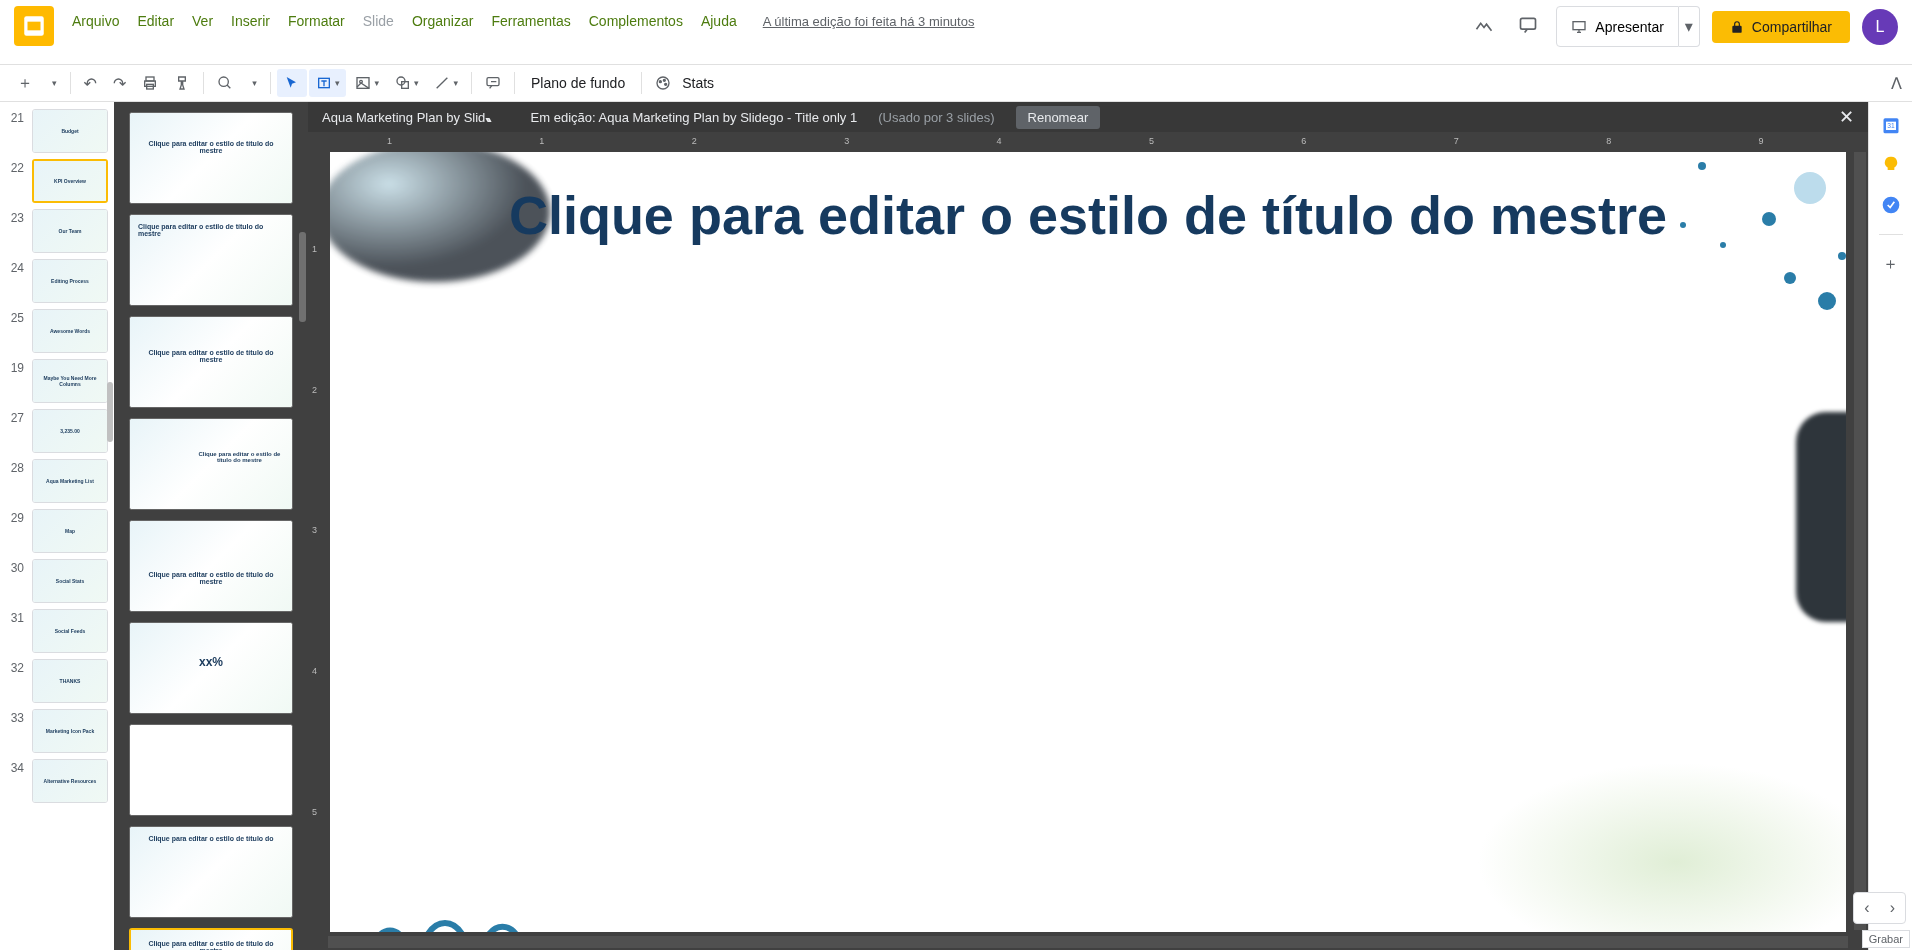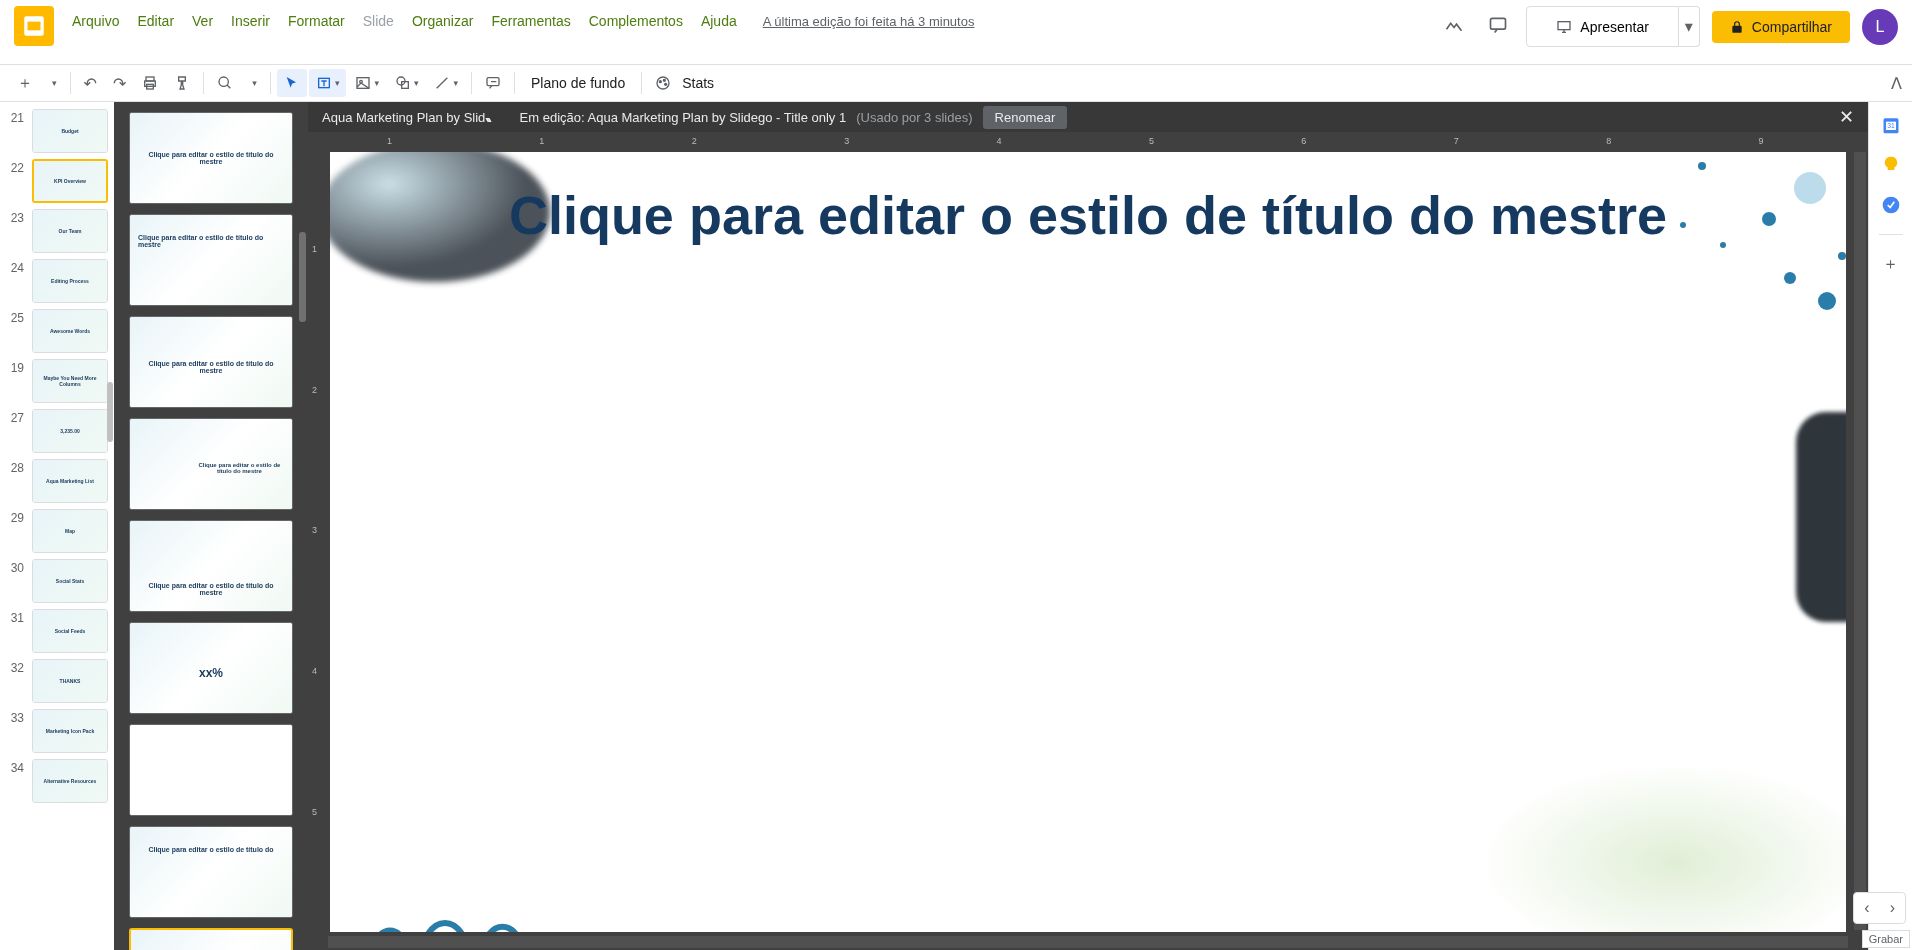--- a/index.html
+++ b/index.html
@@ -11,21 +11,21 @@
     .title-area { flex:1; }
     .title-row { display:flex; align-items:center; gap:8px; }
     .doc-title { font-size:18px; color:#202124; padding:2px 4px; }
     .title-icon { color:#5f6368; cursor:pointer; }
     .menus { display:flex; gap:2px; margin-top:4px; align-items:center; }
     .menu { font-size:14px; color:#4d7c0f; padding:3px 8px; cursor:pointer; border-radius:3px; }
     .menu.disabled { color:#9aa0a6; }
     .last-edit { color:#5f6368; font-size:13px; text-decoration:underline; margin-left:16px; cursor:pointer; }
     .header-right { display:flex; align-items:center; gap:12px; }
     .hdr-icon { color:#5f6368; cursor:pointer; padding:6px; }
-    .present-btn { border:1px solid #dadce0; border-radius:4px; padding:7px 29px; display:flex; align-items:center; gap:8px; font-size:14px; cursor:pointer; }
+    .present-btn { border:1px solid #dadce0; border-radius:4px; padding:7px 14px; display:flex; align-items:center; gap:8px; font-size:14px; cursor:pointer; }
     .present-drop { border:1px solid #dadce0; border-left:none; border-radius:0 4px 4px 0; padding:10px 6px; cursor:pointer; color:#5f6368; }
     .present-wrap { display:flex; }
     .present-wrap .present-btn { border-radius:4px 0 0 4px; }
     .share-btn { background:#fbbc04; color:#202124; border-radius:4px; padding:8px 18px; display:flex; align-items:center; gap:8px; font-size:14px; font-weight:500; cursor:pointer; }
     .avatar { width:36px; height:36px; border-radius:50%; background:#673ab7; color:#fff; display:flex; align-items:center; justify-content:center; font-size:16px; cursor:pointer; }
     
     .toolbar { height:38px; border-top:1px solid #e0e0e0; border-bottom:1px solid #e0e0e0; display:flex; align-items:center; padding:0 10px; gap:2px; position:relative; }
     .tb-btn { padding:6px 7px; cursor:pointer; color:#5f6368; border-radius:3px; display:flex; align-items:center; }
     .tb-btn.active { background:#e8f0fe; color:#1967d2; }
     .tb-sep { width:1px; height:22px; background:#e0e0e0; margin:0 4px; }
@@ -40,24 +40,24 @@
     .slide-thumb { width:76px; height:44px; background:#fff; border:1px solid #dadce0; border-radius:3px; position:relative; overflow:hidden; }
     .slide-thumb.sel { border:2px solid #fbbc04; }
     .slide-thumb .st-bg { position:absolute; inset:0; background:linear-gradient(135deg,#e8f4f8 0%,#f0f9f4 100%); }
     .slide-thumb .st-txt { position:absolute; inset:0; display:flex; align-items:center; justify-content:center; font-size:5px; color:#1a3a5c; text-align:center; padding:2px; font-weight:bold; }
     
     .master-panel { width:194px; background:#404040; padding:0; overflow-y:auto; position:relative; }
     .master-hdr-drop::after { content:" ▾▴"; font-size:8px; letter-spacing:-2px; }
     .layout-thumb { width:164px; height:92px; background:#fff; margin:10px auto; border-radius:3px; border:1px solid #666; position:relative; overflow:hidden; cursor:pointer; }
     .layout-thumb.sel { border:2px solid #fbbc04; }
     .lt-bg { position:absolute; inset:0; background:linear-gradient(135deg,#e8f4f8 0%,#fff 50%,#f0f9f4 100%); }
-    .lt-title { position:absolute; left:8px; right:8px; font-size:7px; color:#1a3a5c; font-weight:bold; text-align:center;margin-top:11px; }
+    .lt-title { position:absolute; left:8px; right:8px; font-size:7px; color:#1a3a5c; font-weight:bold; text-align:center; }
     .master-scroll { position:absolute; right:2px; top:130px; width:7px; height:90px; background:#707070; border-radius:3px; }
     
-    .edit-strip { position:absolute; left:308px; right:44px; top:102px; height:30px; background:#383838; color:#e8eaed; display:flex; align-items:center; padding:0 14px; font-size:13px; gap:10px; z-index:5; }
+    .edit-strip { position:absolute; left:308px; right:44px; top:102px; height:30px; background:#383838; color:#e8eaed; display:flex; align-items:center; padding:0 14px; font-size:13px; gap:21px; z-index:5; }
     .edit-strip .usage { color:#9aa0a6; }
     .rename-btn { background:#5f6368; color:#e8eaed; padding:4px 12px; border-radius:3px; font-size:13px; cursor:pointer; }
     .edit-close { margin-left:auto; color:#e8eaed; cursor:pointer; font-size:18px; }
     
     .canvas-wrap { flex:1; background:#404040; position:relative; overflow:hidden; }
     .ruler-h { position:absolute; top:30px; left:18px; right:18px; height:18px; background:#404040; color:#bbb; font-size:9px; display:flex; align-items:center; }
     .ruler-h span { position:absolute; }
     .ruler-v { position:absolute; top:48px; left:0; bottom:18px; width:18px; background:#404040; color:#bbb; font-size:9px; }
     .ruler-v span { position:absolute; left:4px; }
     .slide-canvas { position:absolute; top:50px; left:22px; right:22px; bottom:18px; background:#fff; overflow:hidden; }

